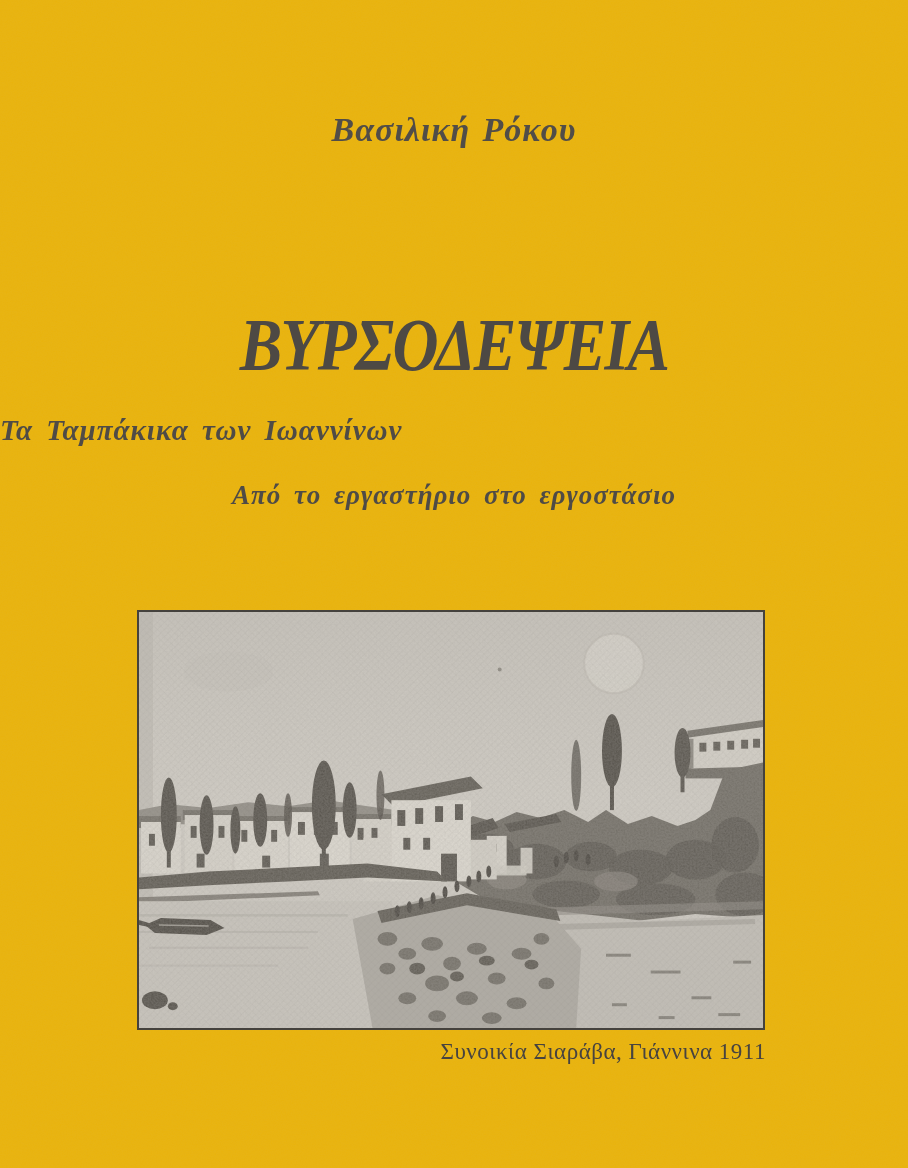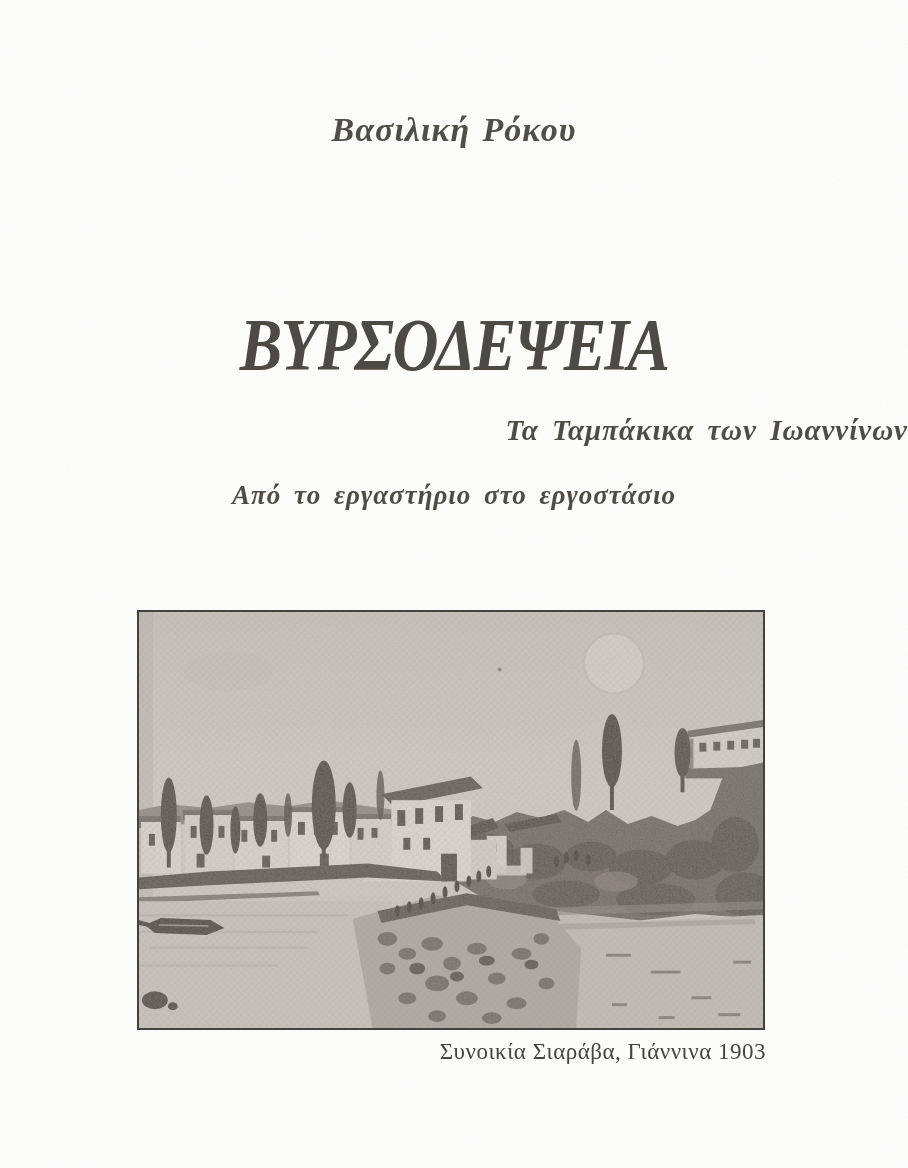--- a/index.html
+++ b/index.html
@@ -4,21 +4,21 @@
 <style>
   html, body { margin: 0; padding: 0; }
   body {
     width: 908px; height: 1168px;
     font-family: "Liberation Serif", "DejaVu Serif", serif;
     background: #efe9e2;
   }
   .page {
     position: relative;
     width: 908px; height: 1168px;
-    background: #ffffff;
+    background: #eab308;
     overflow: hidden;
   }
   .paper-noise {
     position: absolute; left: 0; top: 0;
     width: 100%; height: 100%;
     pointer-events: none;
   }
   .author {
     position: absolute; top: 111px; left: 0; width: 100%;
     text-align: center;
@@ -31,21 +31,21 @@
     text-align: center;
     font-size: 74px; font-weight: bold; font-style: italic;
     line-height: 1;
     color: #4d4944; letter-spacing: -2px;
     transform: scaleX(0.86);
     transform-origin: 50% 50%;
     white-space: nowrap;
   }
   .subtitle {
     position: absolute; top: 414px; left: 0; width: 100%;
-    text-align: right;
+    text-align: left;
     font-size: 29px; font-weight: bold; font-style: italic;
     color: #4f4b46; letter-spacing: 1px; word-spacing: 5px;
   }
   .tagline {
     position: absolute; top: 479px; left: 0; width: 100%;
     text-align: center;
     font-size: 27px; font-weight: bold; font-style: italic;
     line-height: 33px;
     color: #4f4b46; letter-spacing: 1px; word-spacing: 5px;
   }
@@ -308,15 +308,15 @@
       </g>
 
       <g>
         <rect x="0" y="0" width="628" height="420" fill="url(#hatchA)" opacity="0.10"></rect>
         <rect x="0" y="0" width="628" height="420" fill="url(#hatchB)" opacity="0.08"></rect>
         <rect x="0" y="0" width="628" height="420" filter="url(#grainF)" opacity="0.32"></rect>
       </g>
     </svg>
   </figure>
 
-  <div class="caption">Συνοικία Σιαράβα, Γιάννινα 1903</div>
+  <div class="caption">Συνοικία Σιαράβα, Γιάννινα 1911</div>
 
 </div>
 
 </body></html>

